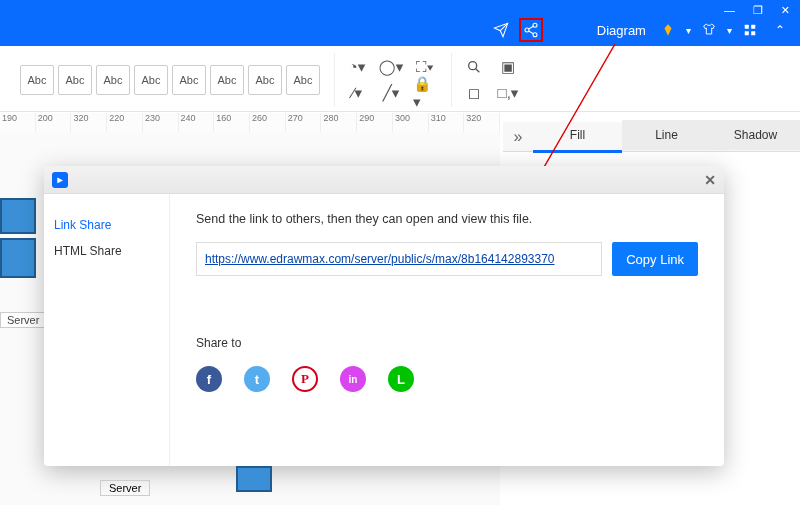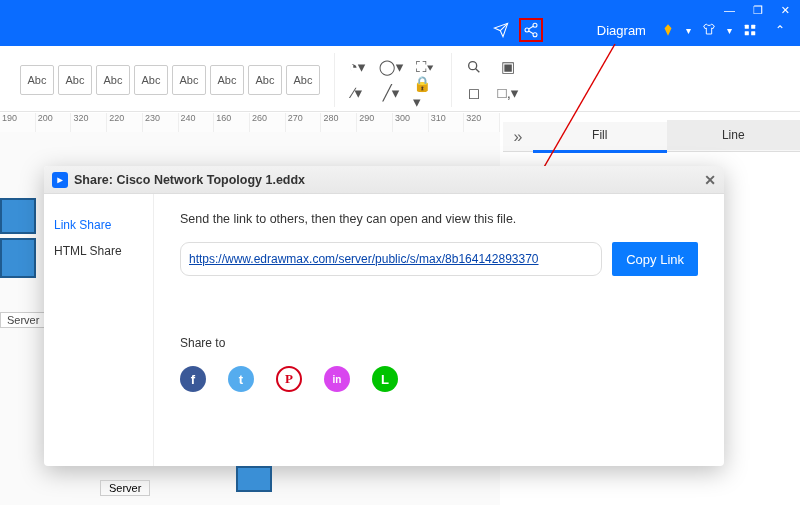--- a/index.html
+++ b/index.html
@@ -35,26 +35,26 @@
 .canvas-area { position: absolute; top: 132px; left: 0; width: 500px; bottom: 0; background: #fafafa; }
 .net-obj { position: absolute; left: 0; width: 36px; height: 36px; background: #3a8fd6; border: 2px solid #1f5b8f; }
 .server-lbl { position: absolute; left: 0; font-size: 11px; color: #444; border: 1px solid #ccc; background: #fff; padding: 1px 6px; }
 
 
 .dialog { position: absolute; left: 44px; top: 166px; width: 680px; height: 300px; background: #fff; border-radius: 4px; box-shadow: 0 6px 24px rgba(0,0,0,.25); overflow: hidden; }
 .dlg-header { height: 28px; background: linear-gradient(#f2f2f2,#e8e8e8); display: flex; align-items: center; padding: 0 8px; font-size: 12.5px; font-weight: 600; color: #333; border-bottom: 1px solid #ddd; }
 .dlg-header .logo { width: 16px; height: 16px; background: #0a6cff; border-radius: 3px; margin-right: 6px; display: flex; align-items: center; justify-content: center; color: #fff; font-size: 10px; }
 .dlg-header .close { margin-left: auto; color: #666; font-size: 14px; }
 .dlg-body { display: flex; height: calc(100% - 28px); }
-.dlg-side { width: 110px; border-right: 1px solid #eee; padding: 18px 17px 0 6px; font-size: 12px; }
+.dlg-side { width: 126px; border-right: 1px solid #eee; padding: 18px 17px 0 6px; font-size: 12px; }
 .dlg-side div { padding: 6px 4px; color: #333; }
 .dlg-side .sel { color: #0a6cff; }
 .dlg-main { flex: 1; padding: 18px 26px; font-size: 12.5px; color: #333; }
 .link-row { display: flex; gap: 10px; margin-top: 16px; }
-.link-input { flex: 1; height: 34px; border: 1px solid #ddd; border-radius: 9px; padding: 0 8px; font-size: 12px; color: #0645ad; text-decoration: underline; line-height: 32px; white-space: nowrap; overflow: hidden; }
+.link-input { flex: 1; height: 34px; border: 1px solid #ddd; border-radius: 0; padding: 0 8px; font-size: 12px; color: #0645ad; text-decoration: underline; line-height: 32px; white-space: nowrap; overflow: hidden; }
 .copy-btn { height: 34px; padding: 0 14px; background: #0a7bff; color: #fff; border: none; border-radius: 2px; font-size: 13px; }
 .share-to { margin-top: 60px; font-size: 12px; color: #333; }
 .social { display: flex; gap: 22px; margin-top: 16px; }
 .si { width: 26px; height: 26px; border-radius: 50%; display: flex; align-items: center; justify-content: center; color: #fff; font-size: 13px; font-weight: bold; }
 
 
 .arrow-svg { position: absolute; top: 40px; left: 530px; pointer-events: none; }
 
 .bottom-label { position: absolute; left: 100px; top: 480px; font-size: 11px; border: 1px solid #ccc; padding: 1px 8px; }
 .bottom-obj { position: absolute; left: 236px; top: 466px; width: 36px; height: 26px; background: #3a8fd6; border: 2px solid #1f5b8f; }
@@ -164,20 +164,21 @@
     <div>300</div>
     <div>310</div>
     <div>320</div>
   </div>
 
 <div class="prop-tabs">
   <div class="collapse">»</div>
   <div id="ptabs" style="display:flex;flex:1;">
       <div class="ptab active">Fill</div>
       <div class="ptab inactive">Line</div>
+      <div class="ptab inactive">Shadow</div>
     </div>
 </div>
 
 <div class="canvas-area">
   <div class="net-obj" style="top:66px;"></div>
   <div class="net-obj" style="top:106px;height:40px;"></div>
   <div class="server-lbl" style="top:180px;">Server</div>
 </div>
 
 <svg class="arrow-svg" width="200" height="160">
@@ -185,21 +186,20 @@
       <marker id="ah" markerWidth="8" markerHeight="8" refX="6" refY="3" orient="auto">
         <path d="M0,0 L7,3 L0,6 Z" fill="#d00"></path>
       </marker>
     </defs>
   <line x1="85" y1="4" x2="2" y2="148" stroke="#d00" stroke-width="1.5" marker-end="url(#ah)"></line>
 </svg>
 
 <div class="dialog">
   <div class="dlg-header">
     <div class="logo">▸</div>
-    <span>Share: Cisco Network Topology 1.eddx</span>
     <span class="close">✕</span>
   </div>
   <div class="dlg-body">
     <div class="dlg-side">
       <div class="sel">Link Share</div>
       <div>HTML Share</div>
     </div>
     <div class="dlg-main">
       <div>Send the link to others, then they can open and view this file.</div>
       <div class="link-row">

